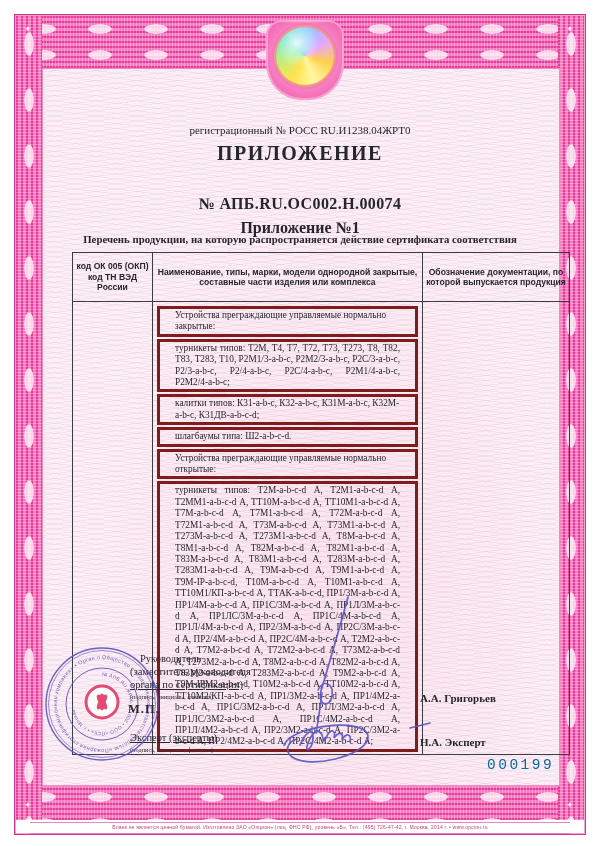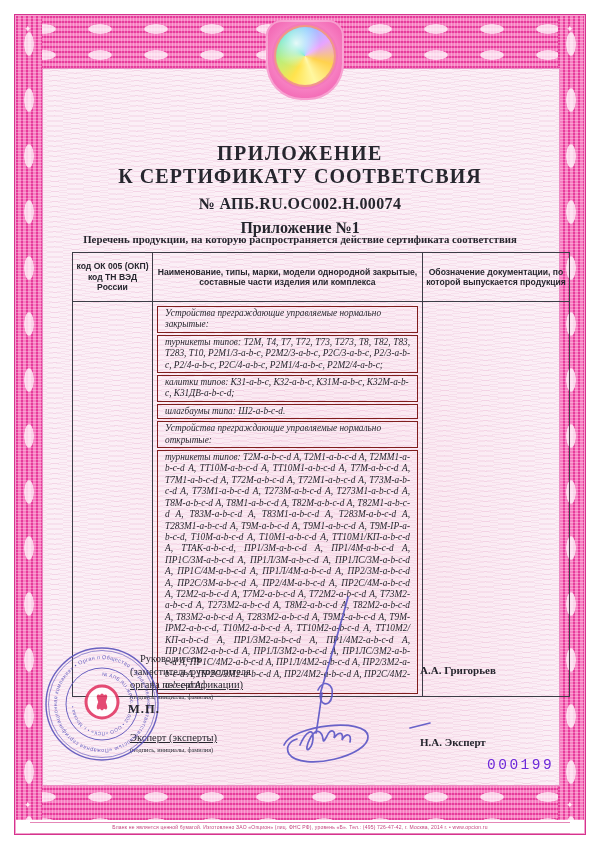--- a/index.html
+++ b/index.html
@@ -55,30 +55,30 @@
   .annex-sub{top:233px;font-size:10.8px;font-weight:700;}
   
   .tbl-wrap{position:absolute;left:72px;top:252px;width:476px;}
   table.cert{border-collapse:collapse;width:476px;table-layout:fixed;
              font-size:9.3px;line-height:11.4px;}
   table.cert td{border:1px solid #3c3c46;vertical-align:top;padding:2px 4px;}
   td.c1{width:73px;} td.c2{width:263px;} td.c3{width:140px;}
   tr.thead td{font-family:"Liberation Sans",sans-serif;font-weight:700;font-size:8.6px;
               line-height:10.5px;text-align:center;vertical-align:middle;height:44px;padding:2px 3px;}
   td.subwrap{padding:0 2px 3px 2px;}
-  .subrow{border:1px solid #7f1d1d;margin-top:2px;padding:1px 7px;font-style:italic;}
+  .subrow{border:3px solid #7f1d1d;margin-top:2px;padding:1px 15px;}
   .justify{text-align:justify;}
   
   .sig-label{position:absolute;left:130px;font-size:10.5px;line-height:13px;}
   .sig-note{position:absolute;left:130px;font-size:6.3px;color:#2e2e38;}
   .sig-name{position:absolute;left:420px;font-size:11px;font-weight:700;}
   .u{text-decoration:underline;}
   .mp{position:absolute;left:84px;top:702px;font-size:12.5px;font-weight:700;z-index:6;letter-spacing:1px;margin-left:44px;}
   .serial{position:absolute;left:487px;top:757px;font-family:"Liberation Mono",monospace;
-          font-size:14.5px;letter-spacing:2.5px;color:#6d28d9;}
+          font-size:14.5px;letter-spacing:2.5px;color:#0369a1;}
   .stamp-svg{position:absolute;left:42px;top:642px;z-index:5;opacity:.9;}
   .sig-svg{position:absolute;left:270px;top:575px;z-index:5;}
   
   .imprint{position:absolute;left:30px;top:822px;width:540px;height:10px;
            border-top:1px solid #e587b8;border-bottom:1px solid #e587b8;
            font-size:5px;line-height:9px;text-align:center;color:#c2447e;
            font-family:"Liberation Sans",sans-serif;letter-spacing:.2px;
            white-space:nowrap;overflow:hidden;}
 </style>
 </head>
@@ -99,22 +99,22 @@
   <span class="fleuron" style="left:45px;top:66px;">❧</span>
   <span class="fleuron" style="left:534px;top:66px;transform:scaleX(-1);">❧</span>
   <span class="fleuron" style="left:45px;top:758px;transform:scaleY(-1);">❧</span>
   <span class="fleuron" style="left:534px;top:758px;transform:scale(-1,-1);">❧</span>
 
   <div class="inner"></div>
 
   <div class="medallion"></div>
   <div class="holo"></div>
 
+  <div class="t reg-line">регистрационный № РОСС RU.И1238.04ЖРТ0</div>
   <div class="t title1">ПРИЛОЖЕНИЕ</div>
-  <div class="t title2">К СЕРТИФИКАТУ СООТВЕТСВИЯ</div>
   <div class="t cert-no">№ АПБ.RU.ОС002.Н.00074</div>
   <div class="t annex-title">Приложение №1</div>
   <div class="t annex-sub">Перечень продукции, на которую распространяется действие сертификата соответствия</div>
 
   <div class="tbl-wrap">
     <table class="cert">
       <tbody>
           <tr class="thead">
         <td class="c1">код ОК 005 (ОКП) код ТН ВЭД России</td>
         <td class="c2">Наименование, типы, марки, модели однородной закрытые, составные части изделия или комплекса</td>
@@ -133,21 +133,21 @@
         <td class="c3"></td>
       </tr>
     </tbody>
       </table>
   </div>
 
   <div class="sig-label" style="top:652px;margin-left:10px;">Руководитель</div>
   <div class="sig-label" style="top:665px;">(заместитель руководителя</div>
   <div class="sig-label u" style="top:678px;">органа по сертификации)</div>
   <div class="sig-note" style="top:693px;">(подпись, инициалы, фамилия)</div>
-  <div class="sig-name" style="top:664px;text-align:right;">А.А. Григорьев</div>
+  <div class="sig-name" style="top:692px;text-align:right;">А.А. Григорьев</div>
 
   <div class="sig-label u" style="top:731px;">Эксперт (эксперты)</div>
   <div class="sig-note" style="top:746px;">(подпись, инициалы, фамилия)</div>
   <div class="sig-name" style="top:736px;">Н.А. Эксперт</div>
 
   <div class="mp">М.П.</div>
 
   <svg class="stamp-svg" width="120" height="124" viewBox="0 0 120 124">
     <g stroke="#5b53bb" fill="none">
       <circle cx="60" cy="62" r="56" stroke-width="1.4"></circle>

